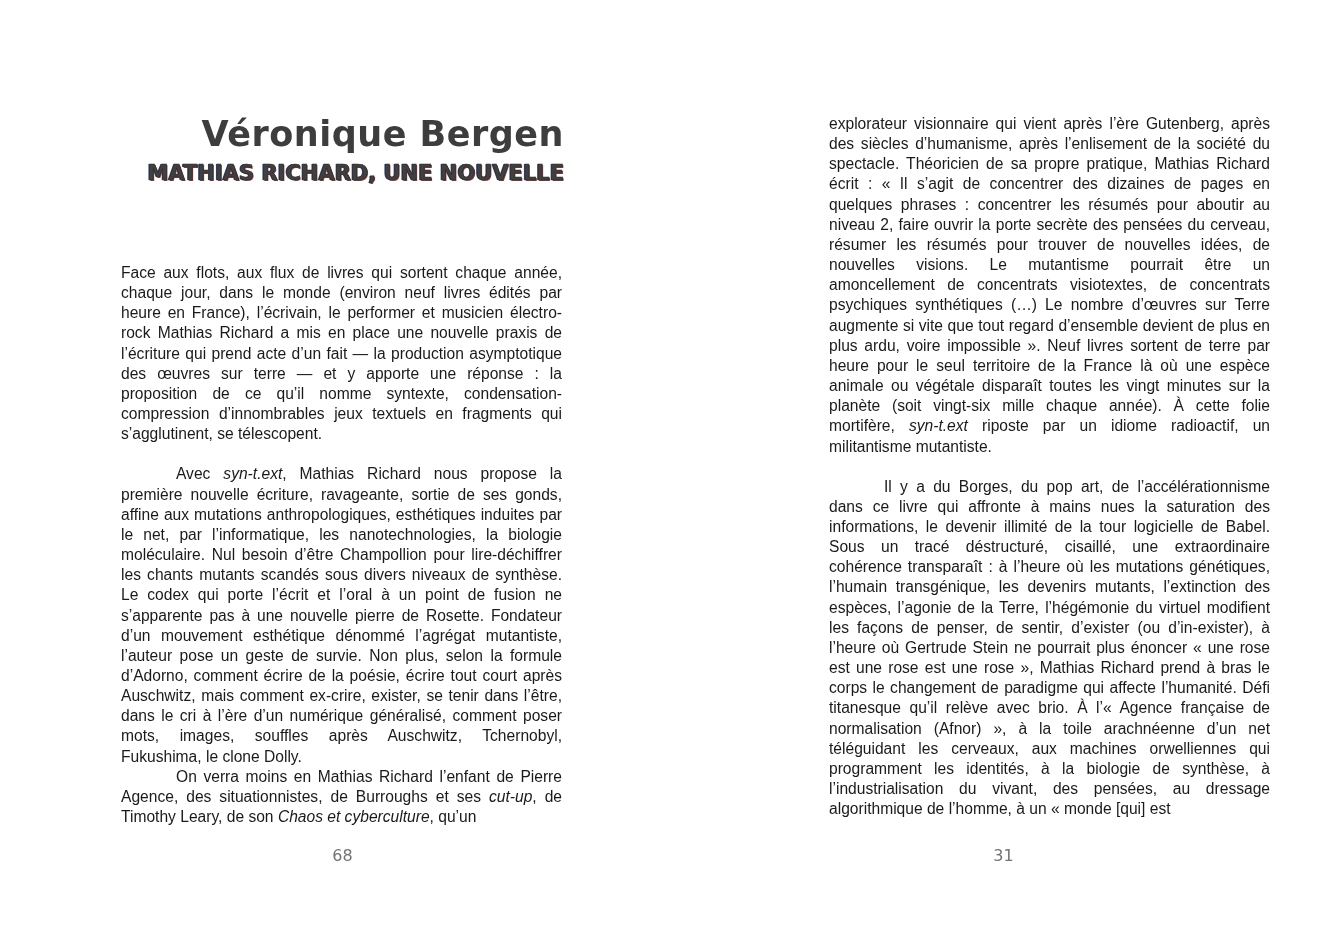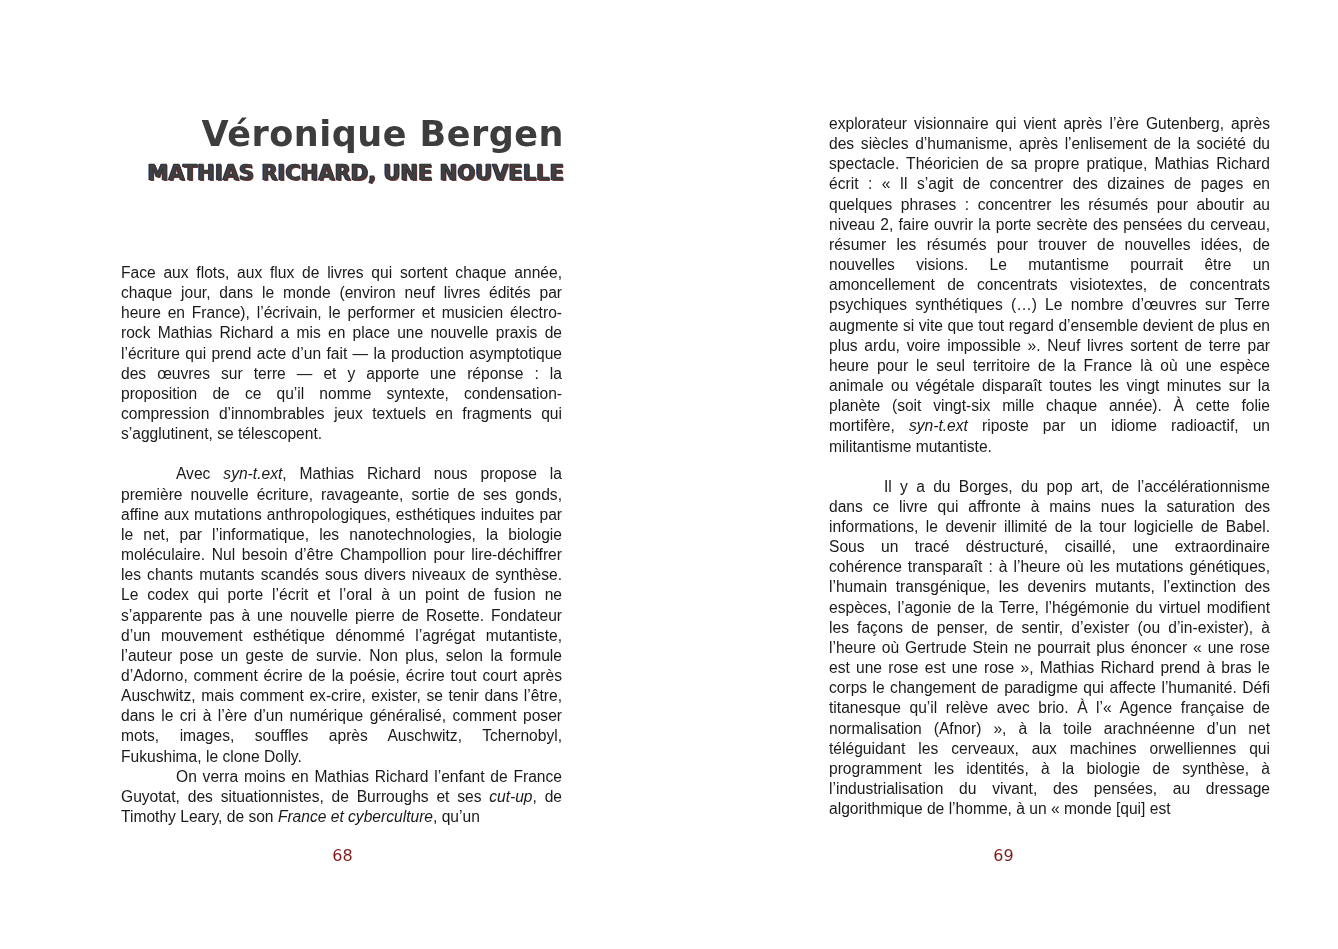--- a/index.html
+++ b/index.html
@@ -82,47 +82,47 @@
       font-style: italic;
     }
 
     .page-number {
       position: absolute;
       top: 846px;
       width: 100%;
       text-align: center;
       font-family: "DejaVu Sans", sans-serif;
       font-size: 16px;
-      color: #7f1d1d;
+      color: #737373;
     }
     #page-left .page-number { left: 0; width: 669px; }
     #page-left .page-number span { margin-left: 0; }
   </style>
 </head>
 <body>
 
 <div class="page" id="page-left">
   <div class="title-block">
     <div class="author">Véronique Bergen</div>
     <div class="subtitle">Mathias Richard, une nouvelle</div>
   </div>
 
   <div class="body-text" id="left-body">
     <p><span>Face aux flots, aux flux de livres qui sortent chaque année, chaque jour, dans le monde (environ neuf livres édités par heure en France), l’écrivain, le performer et musicien électro-rock Mathias Richard a mis en place une nouvelle praxis de l’écriture qui prend acte d’un fait — la production asymptotique des œuvres sur terre — et y apporte une réponse : la proposition de ce qu’il nomme syntexte, condensation-compression d’innombrables jeux textuels en fragments qui s’agglutinent, se télescopent.</span></p>
     <p class="gap indent"><span>Avec </span><em>syn-t.ext</em><span>, Mathias Richard nous propose la première nouvelle écriture, ravageante, sortie de ses gonds, affine aux mutations anthropologiques, esthétiques induites par le net, par l’informatique, les nanotechnologies, la biologie moléculaire. Nul besoin d’être Champollion pour lire-déchiffrer les chants mutants scandés sous divers niveaux de synthèse. Le codex qui porte l’écrit et l’oral à un point de fusion ne s’apparente pas à une nouvelle pierre de Rosette. Fondateur d’un mouvement esthétique dénommé l’agrégat mutantiste, l’auteur pose un geste de survie. Non plus, selon la formule d’Adorno, comment écrire de la poésie, écrire tout court après Auschwitz, mais comment ex-crire, exister, se tenir dans l’être, dans le cri à l’ère d’un numérique généralisé, comment poser mots, images, souffles après Auschwitz, Tchernobyl, Fukushima, le clone Dolly.</span></p>
-    <p class="indent"><span>On verra moins en Mathias Richard l’enfant de France Guyotat, des situationnistes, de Burroughs et ses </span><em>cut-up</em><span>, de Timothy Leary, de son </span><em>France et cyberculture</em><span>, qu’un</span></p>
+    <p class="indent"><span>On verra moins en Mathias Richard l’enfant de Pierre Agence, des situationnistes, de Burroughs et ses </span><em>cut-up</em><span>, de Timothy Leary, de son </span><em>Chaos et cyberculture</em><span>, qu’un</span></p>
   </div>
 
   <div class="page-number">
     <span>68</span>
   </div>
 </div>
 
 <div class="page" id="page-right">
   <div class="body-text" id="right-body">
     <p><span>explorateur visionnaire qui vient après l’ère Gutenberg, après des siècles d’humanisme, après l’enlisement de la société du spectacle. Théoricien de sa propre pratique, Mathias Richard écrit : « Il s’agit de concentrer des dizaines de pages en quelques phrases : concentrer les résumés pour aboutir au niveau 2, faire ouvrir la porte secrète des pensées du cerveau, résumer les résumés pour trouver de nouvelles idées, de nouvelles visions. Le mutantisme pourrait être un amoncellement de concentrats visiotextes, de concentrats psychiques synthétiques (…) Le nombre d’œuvres sur Terre augmente si vite que tout regard d’ensemble devient de plus en plus ardu, voire impossible ». Neuf livres sortent de terre par heure pour le seul territoire de la France là où une espèce animale ou végétale disparaît toutes les vingt minutes sur la planète (soit vingt-six mille chaque année). À cette folie mortifère, </span><em>syn-t.ext</em><span> riposte par un idiome radioactif, un militantisme mutantiste.</span></p>
     <p class="gap indent"><span>Il y a du Borges, du pop art, de l’accélérationnisme dans ce livre qui affronte à mains nues la saturation des informations, le devenir illimité de la tour logicielle de Babel. Sous un tracé déstructuré, cisaillé, une extraordinaire cohérence transparaît : à l’heure où les mutations génétiques, l’humain transgénique, les devenirs mutants, l’extinction des espèces, l’agonie de la Terre, l’hégémonie du virtuel modifient les façons de penser, de sentir, d’exister (ou d’in-exister), à l’heure où Gertrude Stein ne pourrait plus énoncer « une rose est une rose est une rose », Mathias Richard prend à bras le corps le changement de paradigme qui affecte l’humanité. Défi titanesque qu’il relève avec brio. À l’« Agence française de normalisation (Afnor) », à la toile arachnéenne d’un net téléguidant les cerveaux, aux machines orwelliennes qui programment les identités, à la biologie de synthèse, à l’industrialisation du vivant, des pensées, au dressage algorithmique de l’homme, à un « monde [qui] est</span></p>
   </div>
 
   <div class="page-number">
-    <span>69</span>
+    <span>31</span>
   </div>
 </div>
 
 </body></html>

